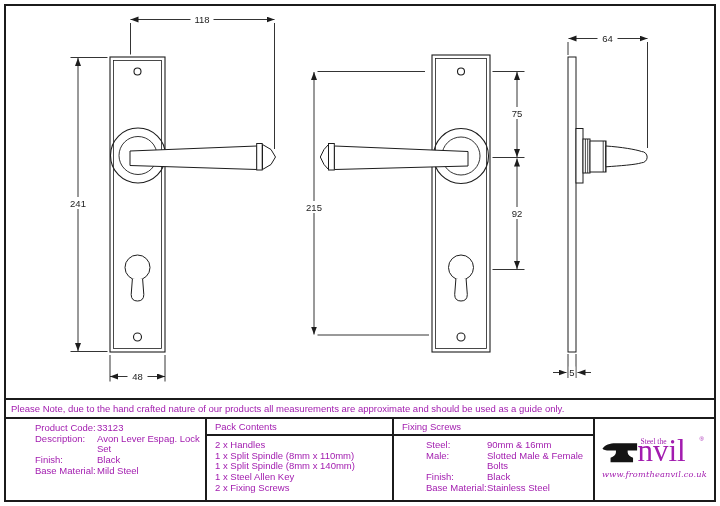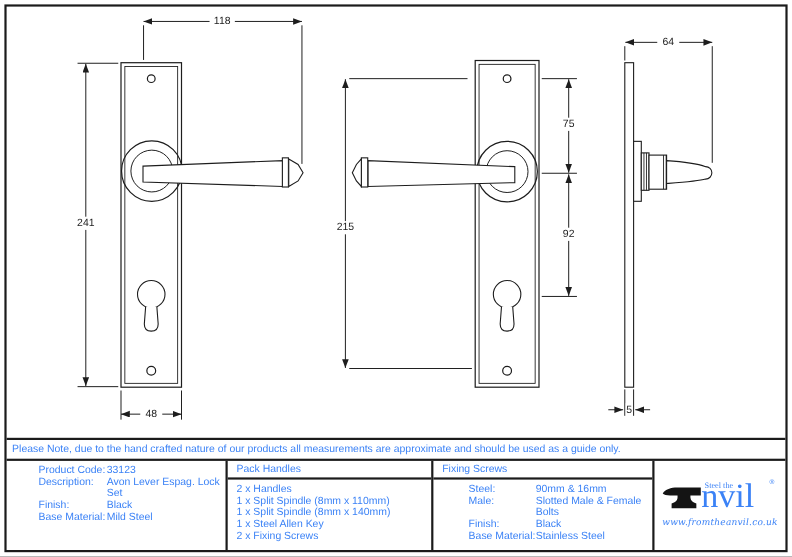--- a/index.html
+++ b/index.html
@@ -1,17 +1,17 @@
 <!DOCTYPE html>
 <html><head>
 <meta charset="utf-8">
 <style>
   html,body{margin:0;padding:0;background:#888;}
   .page{position:relative;width:720px;height:506px;background:#ffffff;overflow:hidden;
-        font-family:"Liberation Sans",sans-serif;color:#3b82f6;}
+        font-family:"Liberation Sans",sans-serif;color:#a21caf;}
   .frame{position:absolute;inset:4px;border:2px solid #1b1b1b;pointer-events:none;}
   .drawings{position:absolute;left:0;top:0;}
 
   
   .bottom{position:absolute;left:6px;right:6px;bottom:6px;margin-top:32px;}
   .note-row{border-top:2px solid #1b1b1b;border-bottom:2px solid #1b1b1b;height:17px;
             display:flex;align-items:center;padding-left:5px;font-size:9.5px;}
   .spec-table{display:flex;height:81px;}
   .col{display:flex;flex-direction:column;}
   .col-1{width:199px;border-right:2px solid #1b1b1b;}
@@ -188,21 +188,21 @@
             <span class="v">Black</span>
           </div>
           <div class="kv">
             <span class="k">Base Material:</span>
             <span class="v">Mild Steel</span>
           </div>
         </div>
       </div>
 
       <div class="col col-2">
-        <div class="col-header">Pack Handles</div>
+        <div class="col-header">Pack Contents</div>
         <div class="col-body">
           <div>2 x Handles</div>
           <div>1 x Split Spindle (8mm x 110mm)</div>
           <div>1 x Split Spindle (8mm x 140mm)</div>
           <div>1 x Steel Allen Key</div>
           <div>2 x Fixing Screws</div>
         </div>
       </div>
 
       <div class="col col-3">

